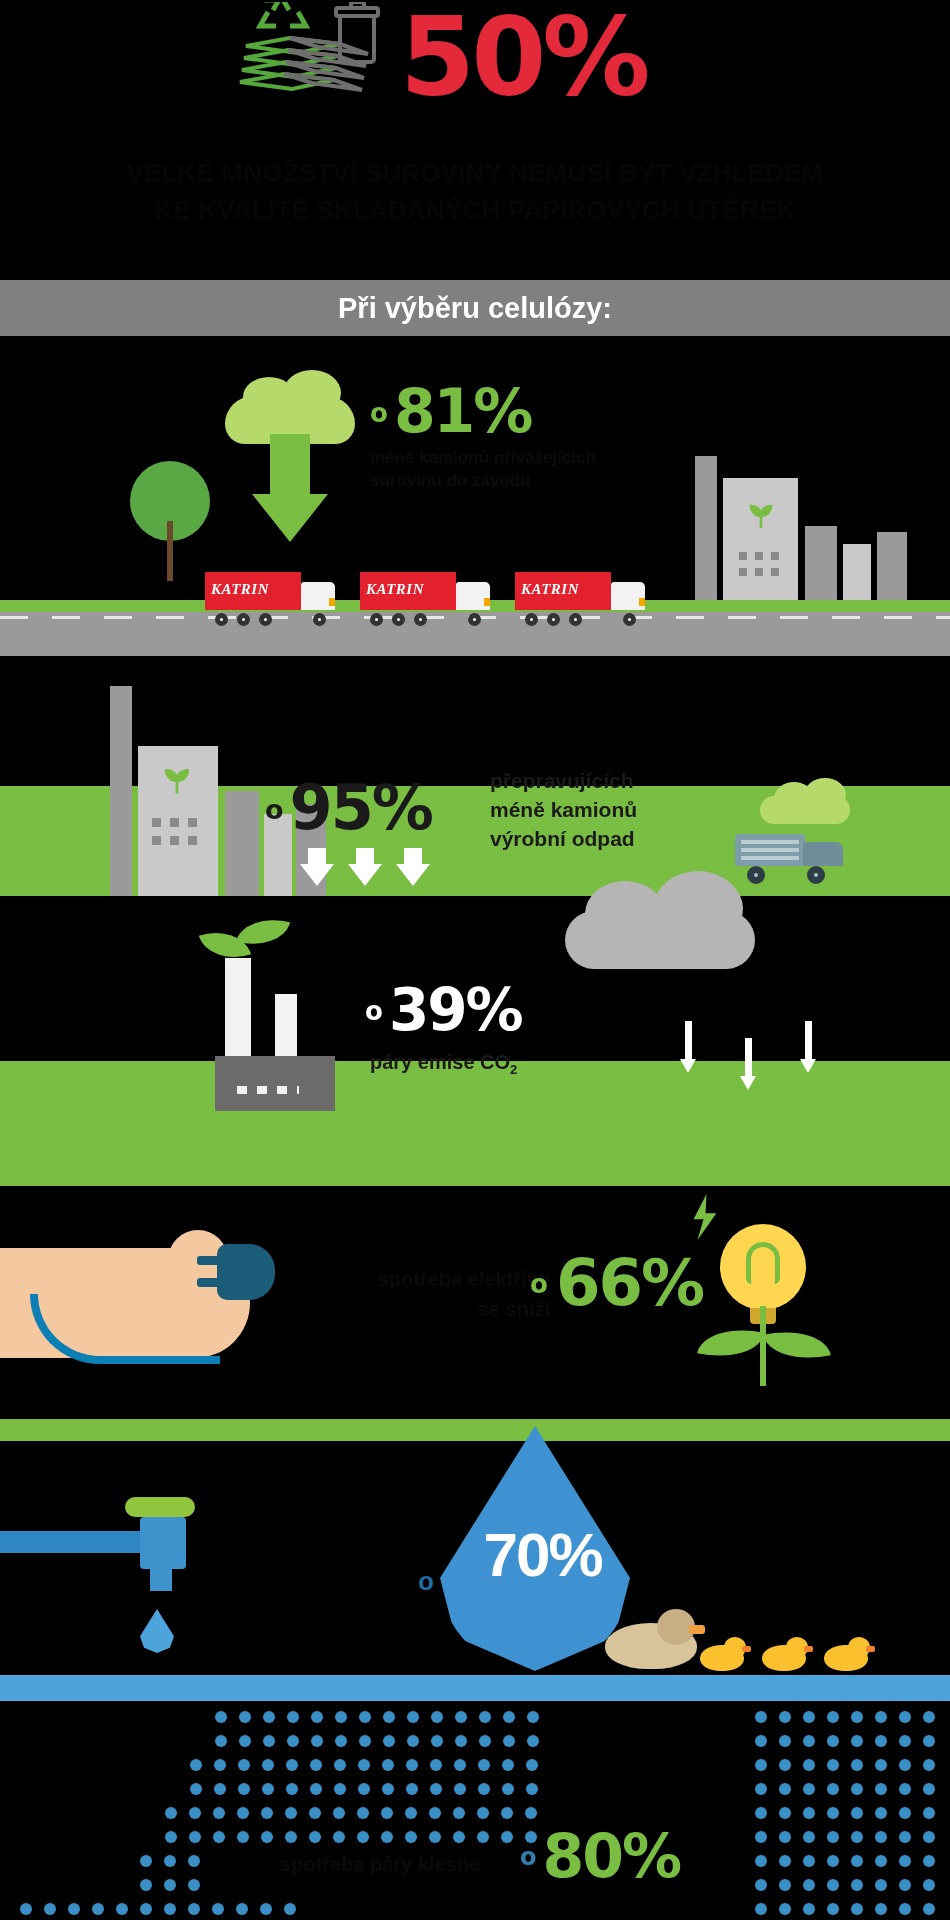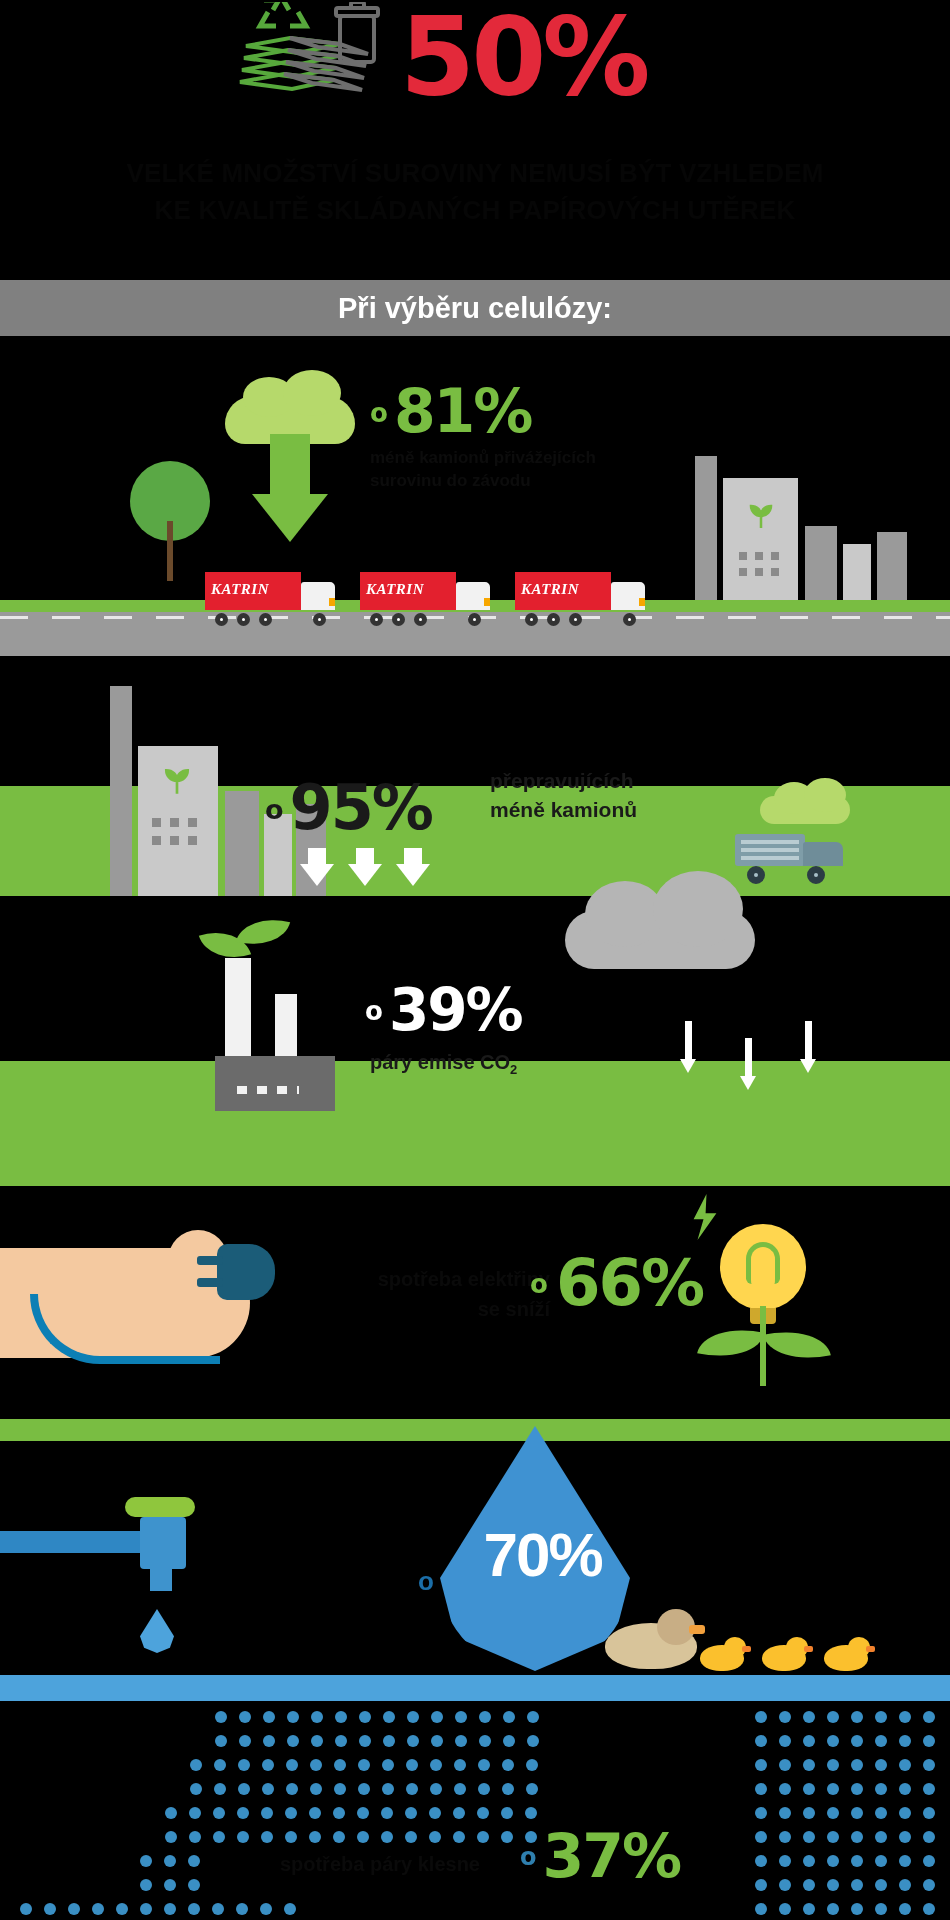--- a/index.html
+++ b/index.html
@@ -380,20 +380,21 @@
       <div style="position:absolute;left:52px;top:150px;width:50px;height:9px;
                   background:repeating-linear-gradient(to right,#8a8a8a 0 9px,transparent 9px 18px);"></div>
     </div>
 
     <div class="s2-num">
       <span class="small">o</span><span>95%</span>
     </div>
     <div class="s2-txt">
       <div>přepravujících</div>
       <div>méně kamionů</div>
+      <div>výrobní odpad</div>
     </div>
 
     <div class="warrow" style="left:300px; top:192px;">
         <div class="sh"></div>
         <div class="hd"></div>
       </div>
     <div class="warrow" style="left:348px; top:192px;">
         <div class="sh"></div>
         <div class="hd"></div>
       </div>
@@ -704,17 +705,17 @@
         <div class="dot" style="left: 803px; top: 202px;"></div>
         <div class="dot" style="left: 827px; top: 202px;"></div>
         <div class="dot" style="left: 851px; top: 202px;"></div>
         <div class="dot" style="left: 875px; top: 202px;"></div>
         <div class="dot" style="left: 899px; top: 202px;"></div>
         <div class="dot" style="left: 923px; top: 202px;"></div>
       </div>
 
     <div class="s6-txt">spotřeba páry klesne</div>
     <div class="s6-num">
-      <span class="small">o</span><span>37%</span>
+      <span class="small">o</span><span>80%</span>
     </div>
   </div>
 
 </div>
 
 </body></html>

